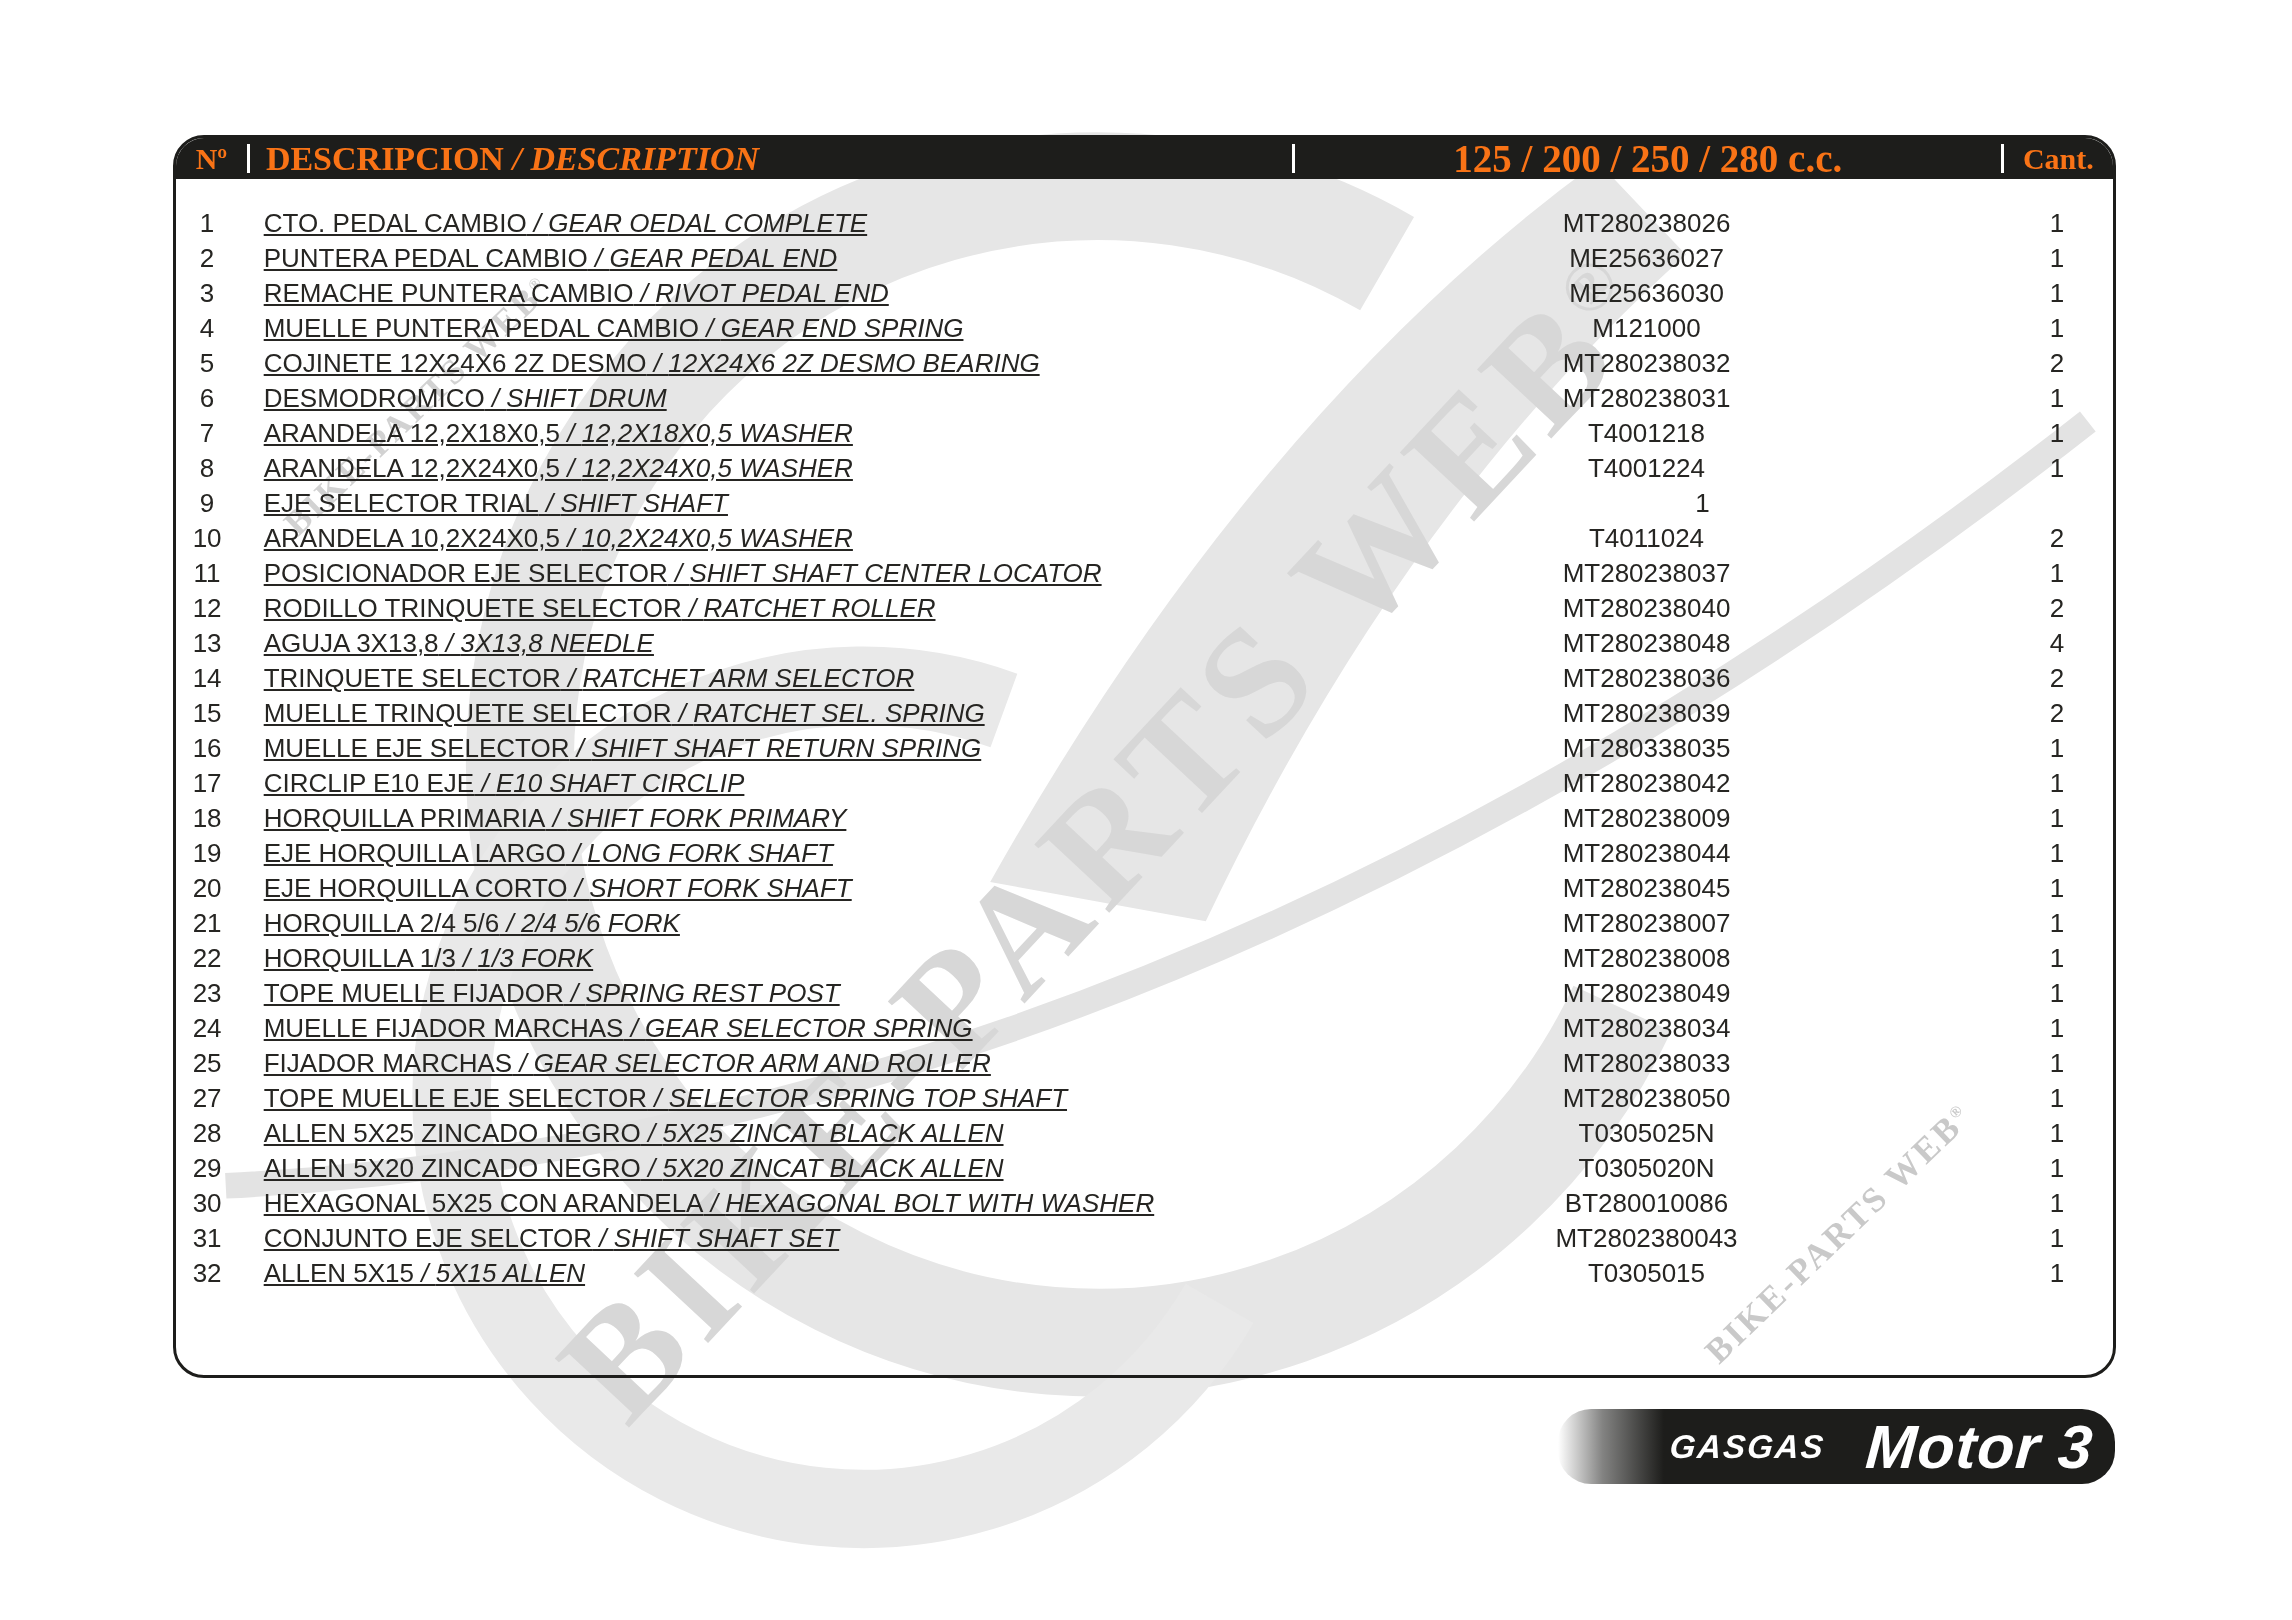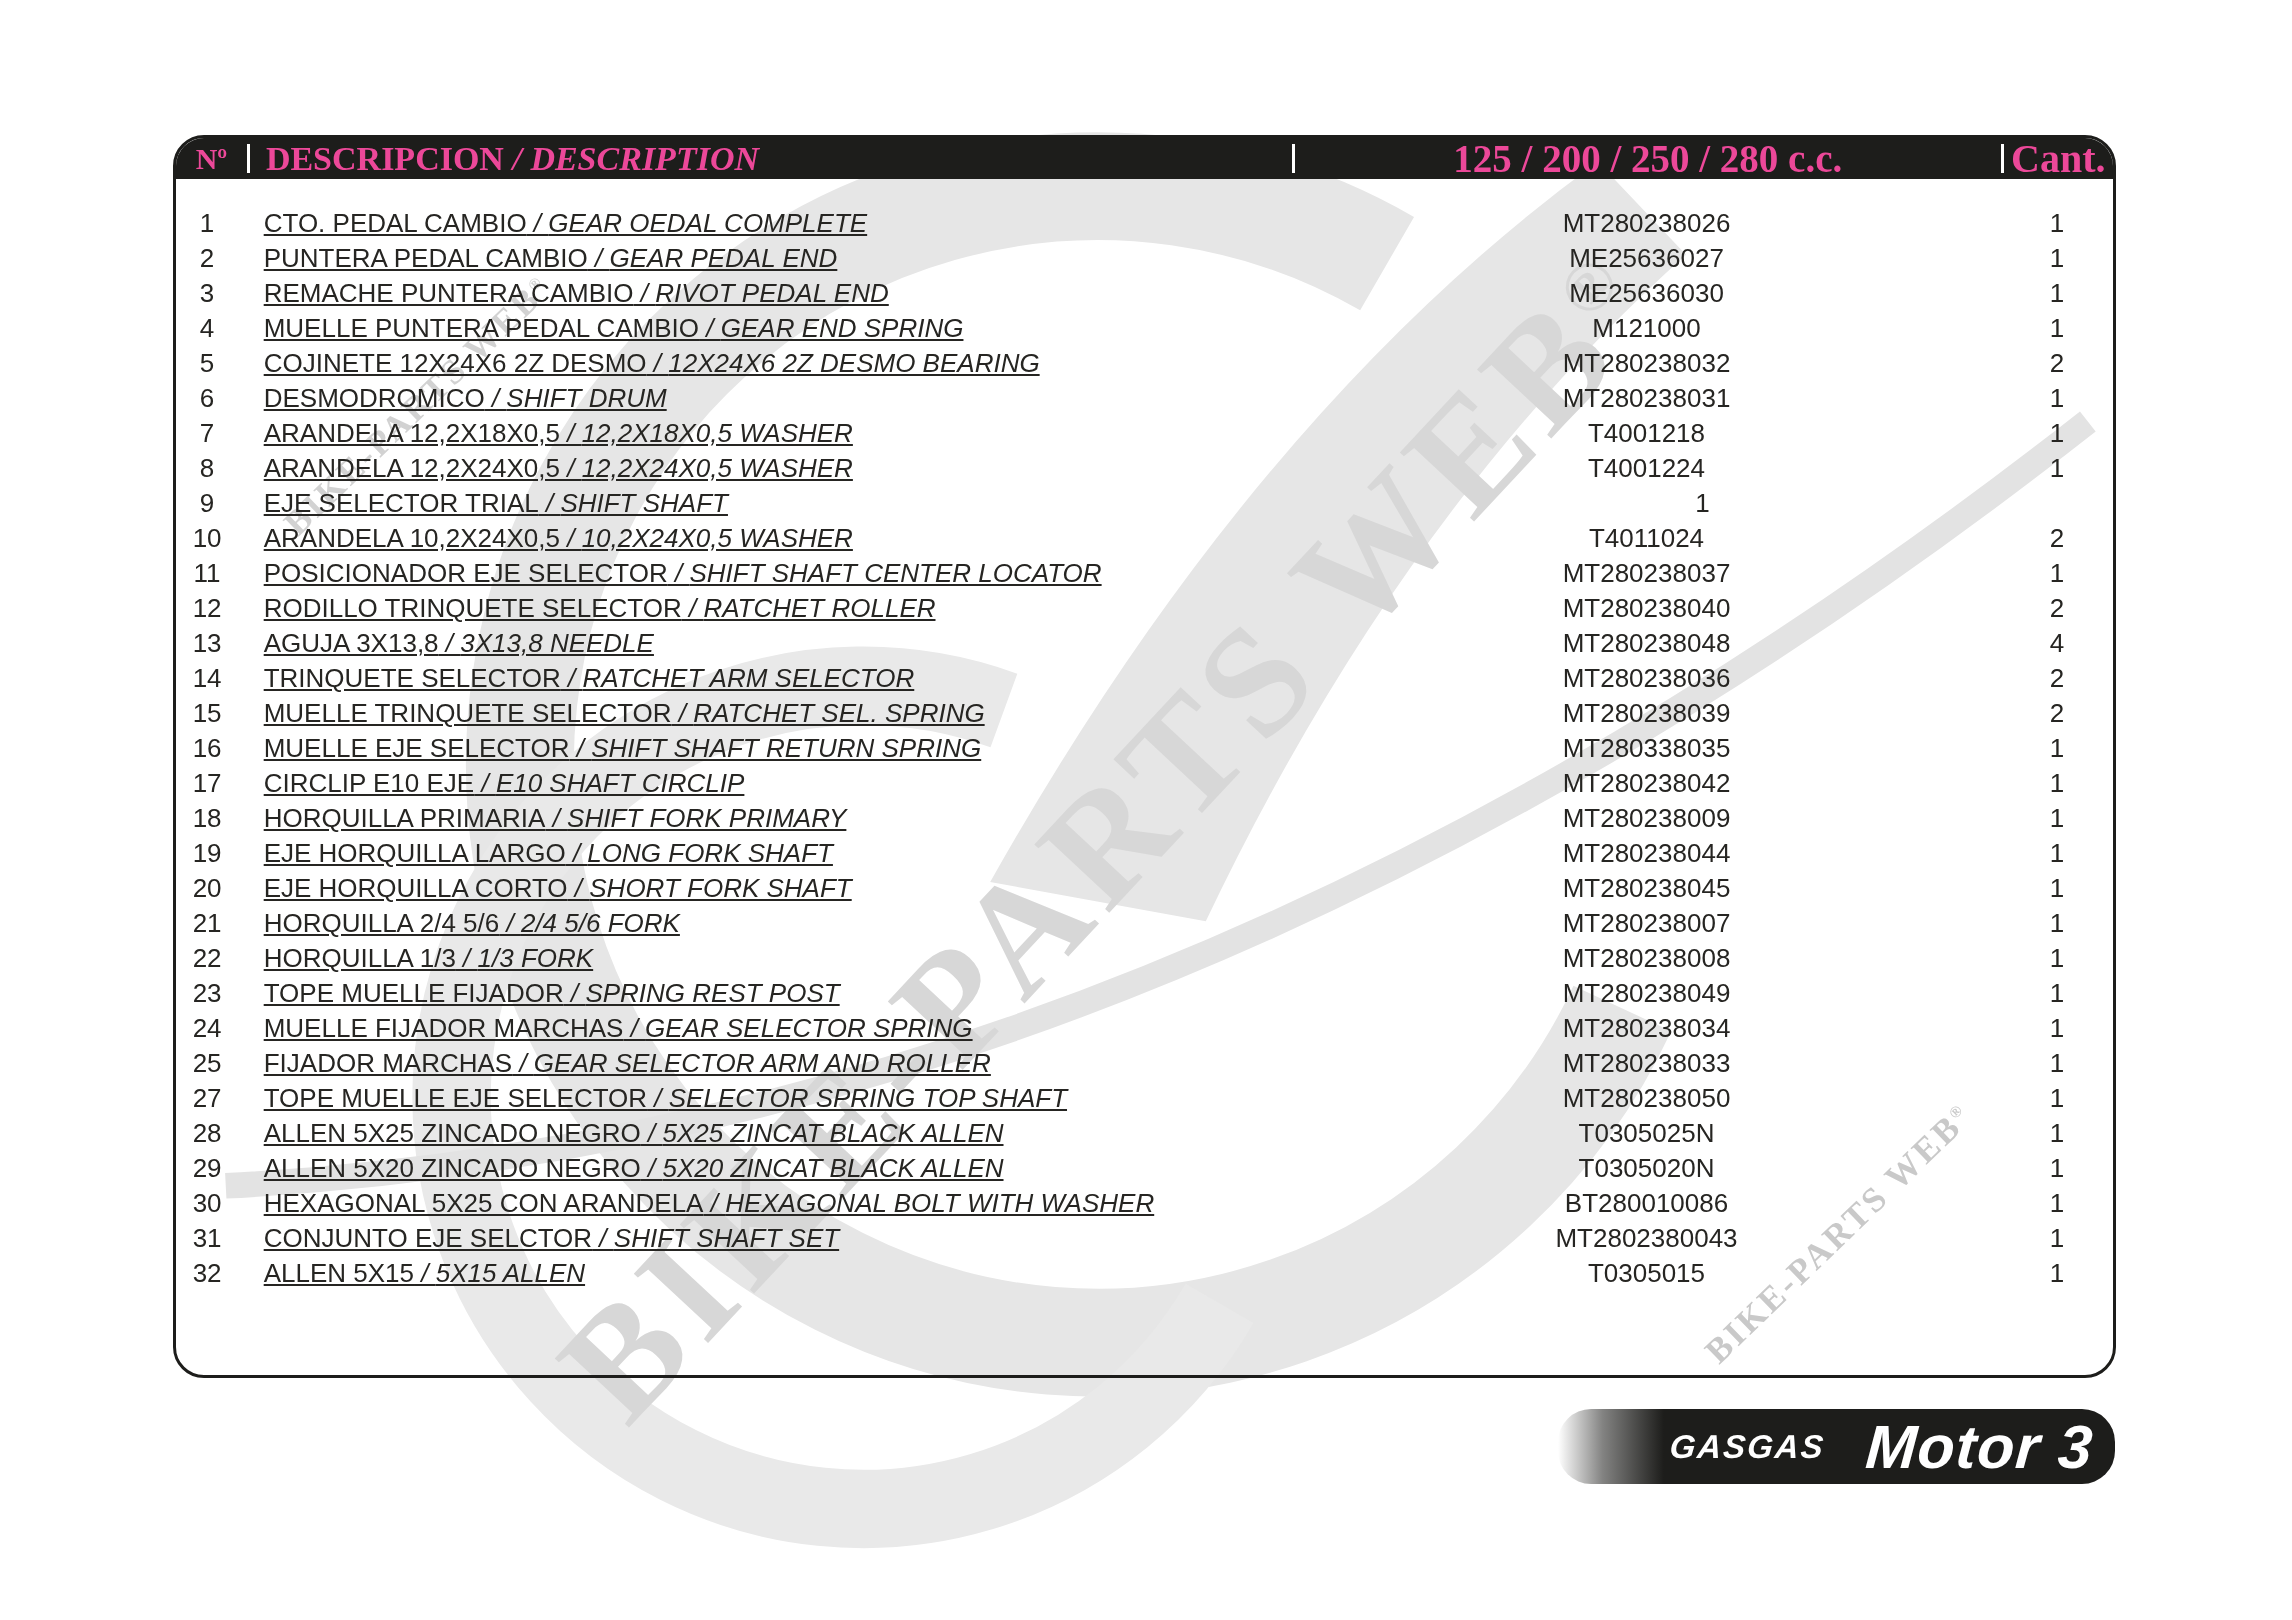--- a/index.html
+++ b/index.html
@@ -24,29 +24,29 @@
 
   
   .table {
     position:absolute; z-index:2;
     left:173px; top:135px; width:1943px; height:1243px;
     border:3.9px solid #1d1d1b; border-radius:31px;
     box-sizing:border-box; overflow:hidden; background:transparent;
   }
   .thead {
     display:flex; align-items:center;
-    height:41px; background:#1d1d1b; color:#ec4899;
+    height:41px; background:#1d1d1b; color:#f97316;
     font-family:"Liberation Serif", serif; font-weight:bold;
   }
   .th-no   { width:71px; text-align:center; font-size:30px; }
   .hsep    { width:2.9px; height:29px; background:#ffffff; }
   .th-desc { width:1042px; padding-left:16px; font-size:34px; box-sizing:border-box; }
   .th-desc .it { font-style:italic; }
   .th-models { width:706px; text-align:center; font-size:39px; }
-  .th-qty  { flex:1; text-align:center; font-size:40px; }
+  .th-qty  { flex:1; text-align:center; font-size:30px; }
 
   .tbody { padding-top:26.5px; color:#262522; }
   .tr { display:flex; align-items:center; height:35px; font-size:26px; }
   .td-no   { width:74px; text-align:center; padding-right:11.8px; box-sizing:border-box; }
   .td-desc { width:1042px; padding-left:13.7px; box-sizing:border-box; white-space:nowrap; overflow:hidden;text-decoration:underline; }
   .td-desc .en { font-style:italic; }
   .td-part { width:709px; text-align:center; }
   .td-qty  { flex:1; text-align:center; }
 
   

